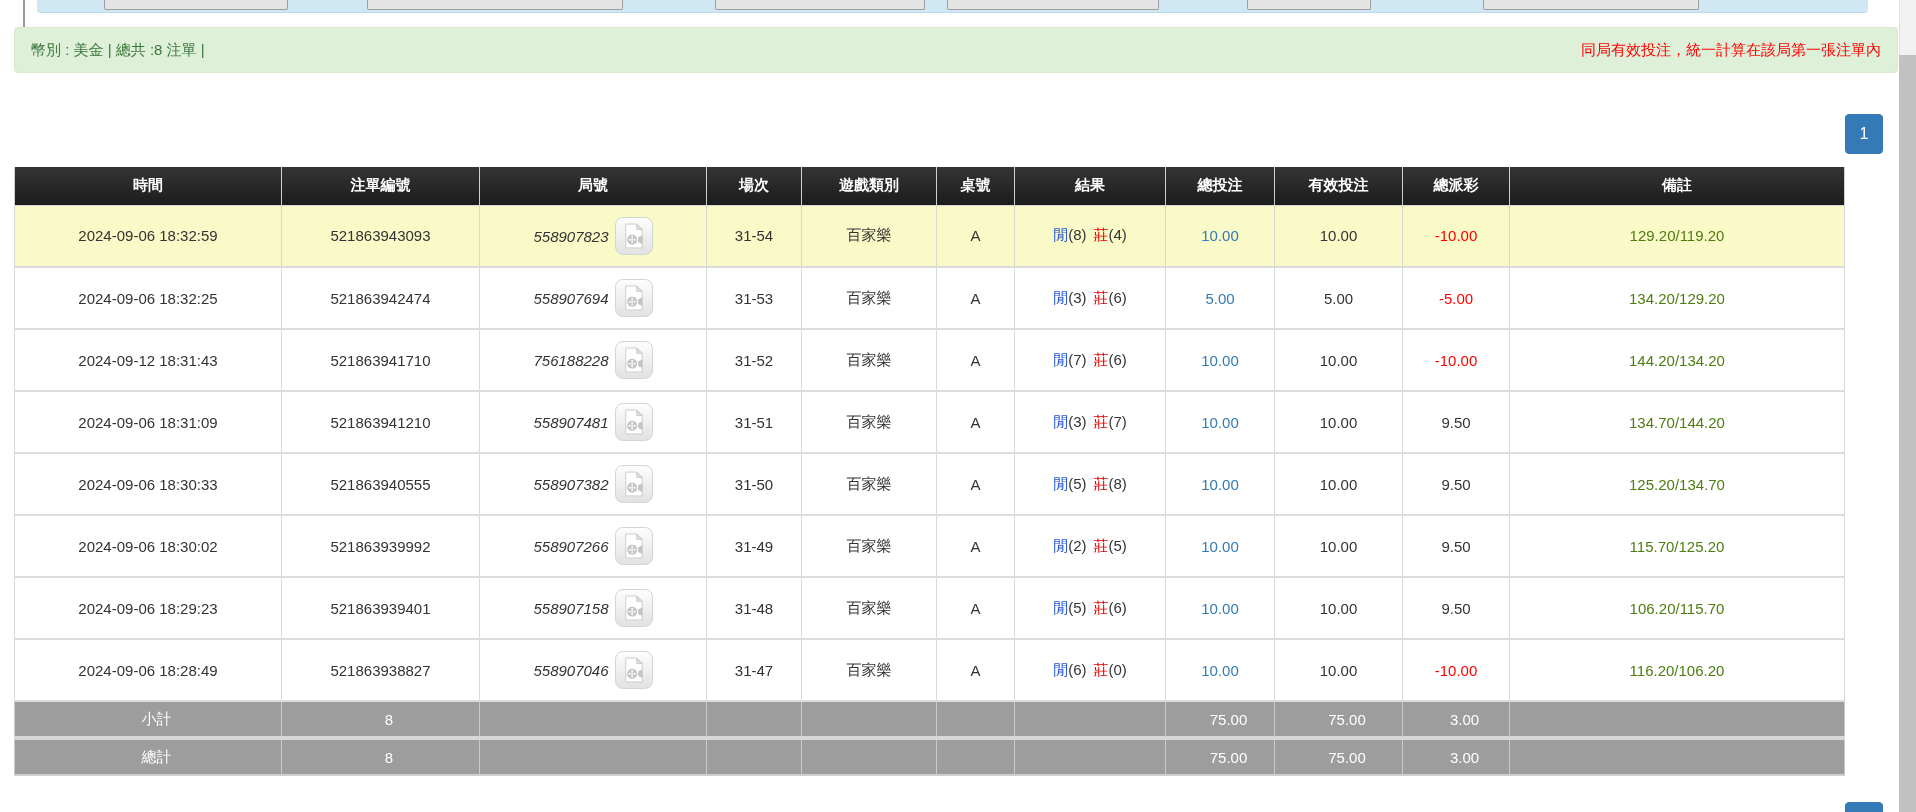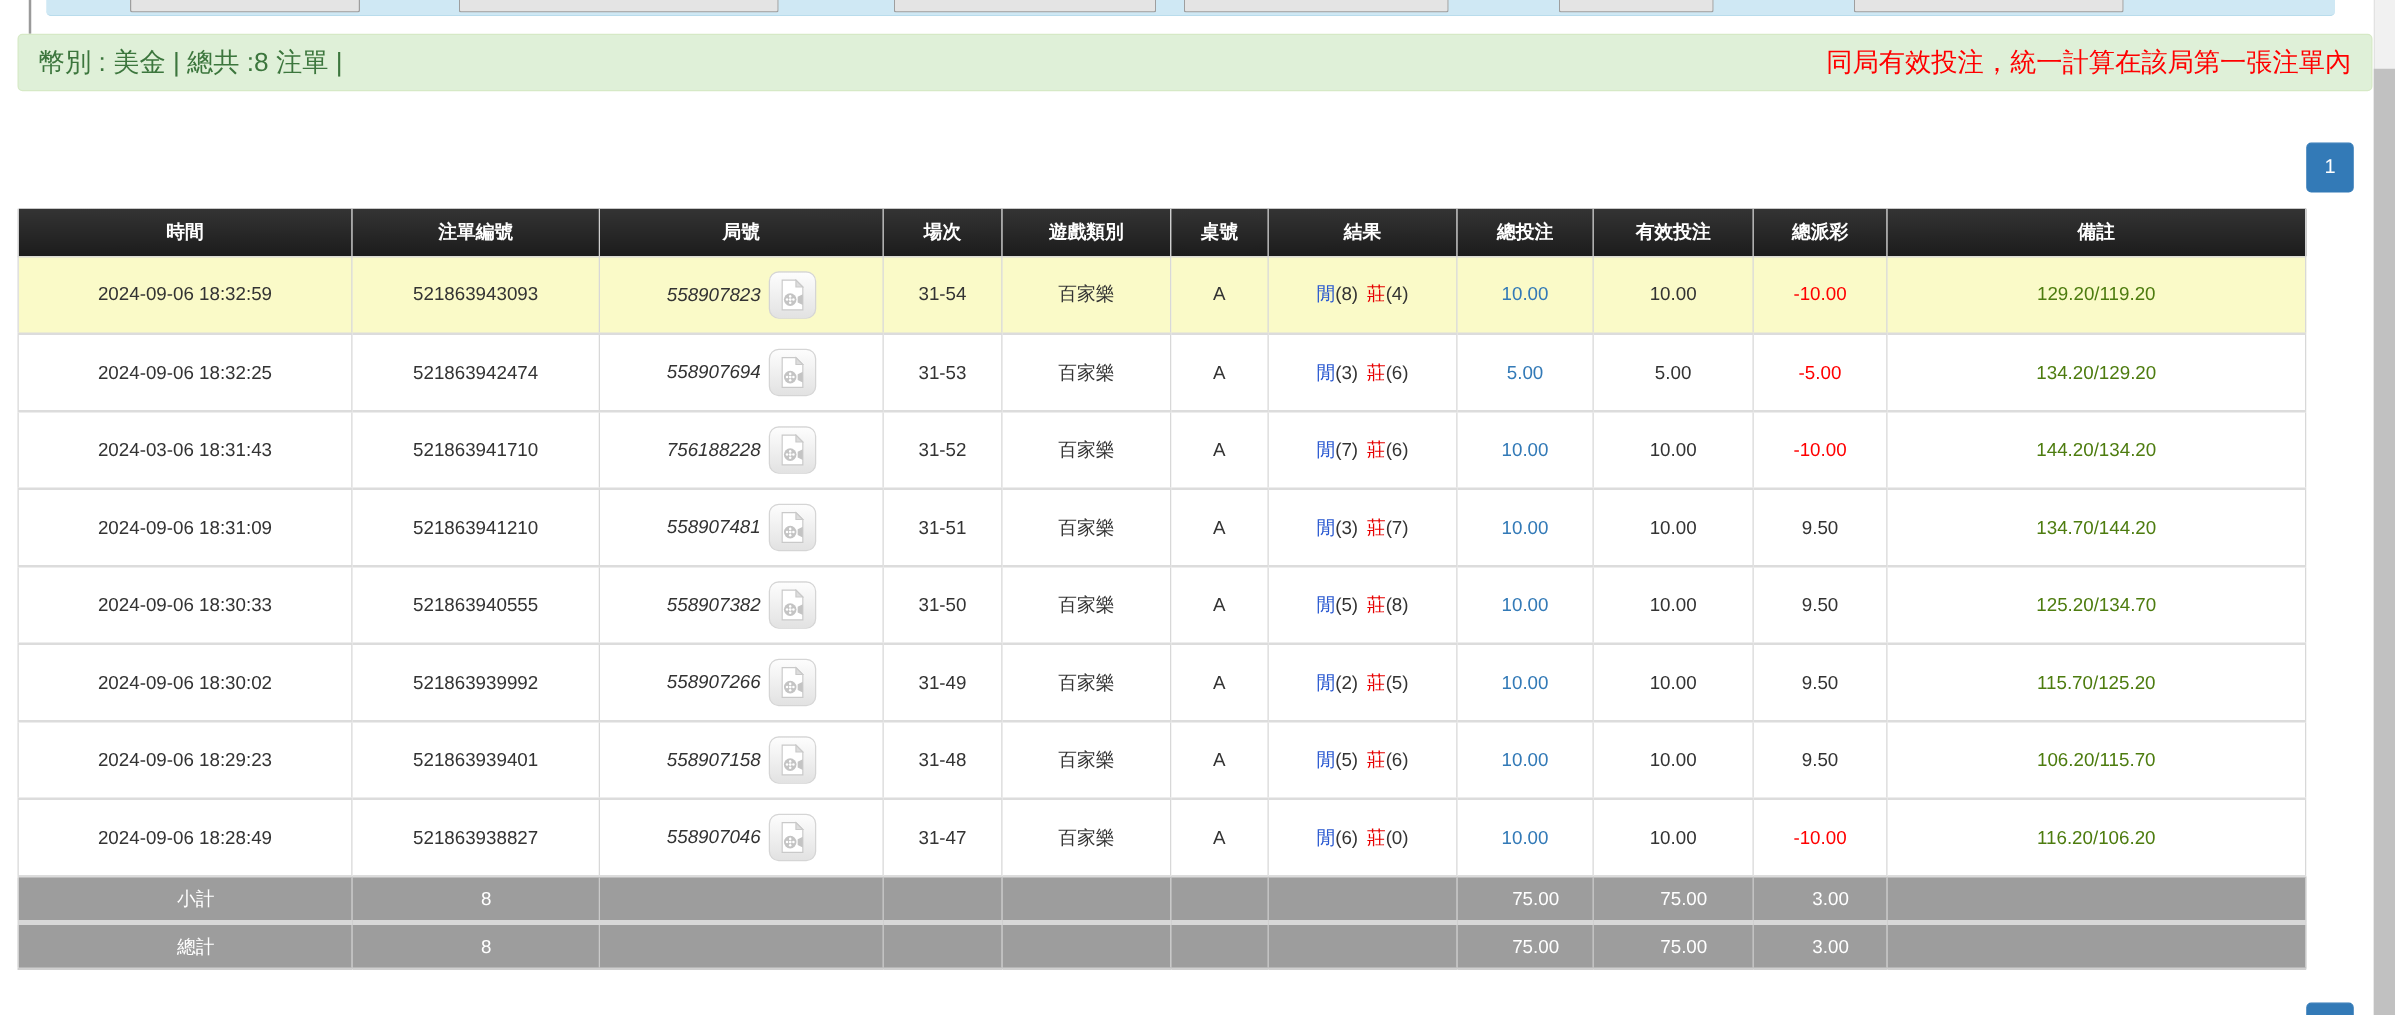--- a/index.html
+++ b/index.html
@@ -9,21 +9,21 @@
   
   .filter-strip { position:absolute; left:37px; top:0; width:1831px; height:13px;
     background:#cfe8f4; border-bottom:1px solid #b9dcec; border-radius:0 0 4px 4px; }
   .field-cut { position:absolute; top:0; height:10px; background:#e4e4e4;
     border:1px solid #9e9e9e; border-top:none; border-radius:0 0 2px 2px; }
   .edge-tick { position:absolute; left:23px; top:0; width:2px; height:27px; background:#9a9a9a; }
 
   
   .summary-bar { position:absolute; left:14px; top:27px; width:1884px; height:46px;
     background:#dff0d8; border:1px solid #d6e9c6; border-radius:4px;
-    display:flex; align-items:center; justify-content:space-between; padding:0 16px; font-size:21px; }
+    display:flex; align-items:center; justify-content:space-between; padding:0 16px; font-size:15px; }
   .summary-left { color:#3c763d; }
   .summary-right { color:#ff0000; }
 
   
   .page-btn { position:absolute; left:1845px; width:38px; height:40px; background:#337ab7;
     border:1px solid #337ab7; border-radius:4px; color:#fff; font-size:16px;
     font-family:inherit; cursor:pointer; text-align:center; line-height:38px; }
   .page-btn.top { top:114px; }
   .page-btn.bottom { top:802px; height:30px; border-radius:4px 4px 0 0; }
 
@@ -155,21 +155,21 @@
     <td>A</td>
     <td class="result-cell">
       <span class="p-label">閒</span><span>(3)</span><span class="b-label">莊</span><span>(6)</span>
     </td>
     <td><a class="bet-link">5.00</a></td>
     <td>5.00</td>
     <td><span class="payout neg">-5.00</span></td>
     <td><span class="note-val">134.20/129.20</span></td>
   </tr>
       <tr>
-    <td>2024-03-06 18:31:43</td>
+    <td>2024-09-12 18:31:43</td>
     <td>521863941710</td>
     <td>
       <span class="round-no">756188228</span><span class="video-btn"><svg viewBox="0 0 24 28" width="22" height="26">
           <path d="M3 1 h12 l6 6 v20 h-18 z" fill="#ffffff" stroke="#c9c9c9"></path>
           <path d="M15 1 l6 6 h-6 z" fill="#dddddd" stroke="#c9c9c9"></path>
           <circle cx="10" cy="18" r="5.5" fill="#c4c4c4"></circle>
           <circle cx="10" cy="18" r="1.2" fill="#ffffff"></circle>
           <circle cx="10" cy="15.2" r="1.1" fill="#ffffff"></circle>
           <circle cx="10" cy="20.8" r="1.1" fill="#ffffff"></circle>
           <circle cx="7.2" cy="18" r="1.1" fill="#ffffff"></circle>

